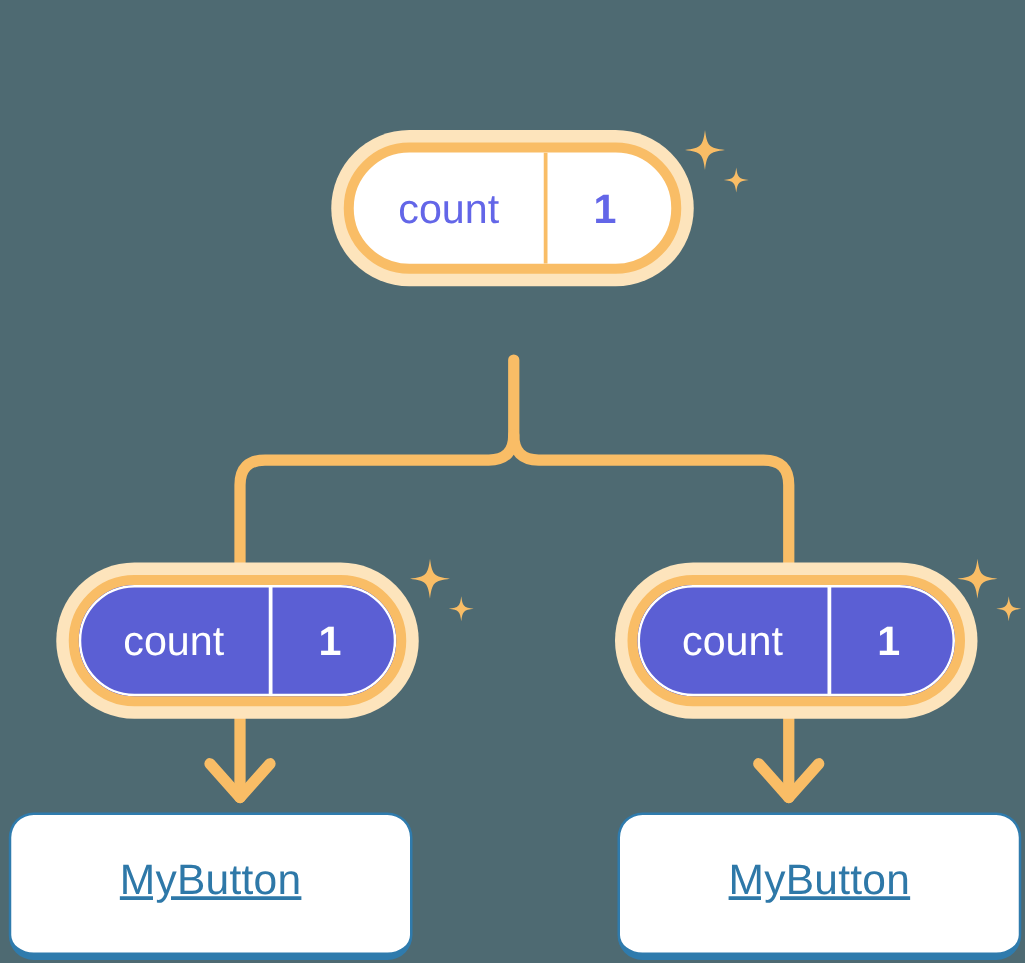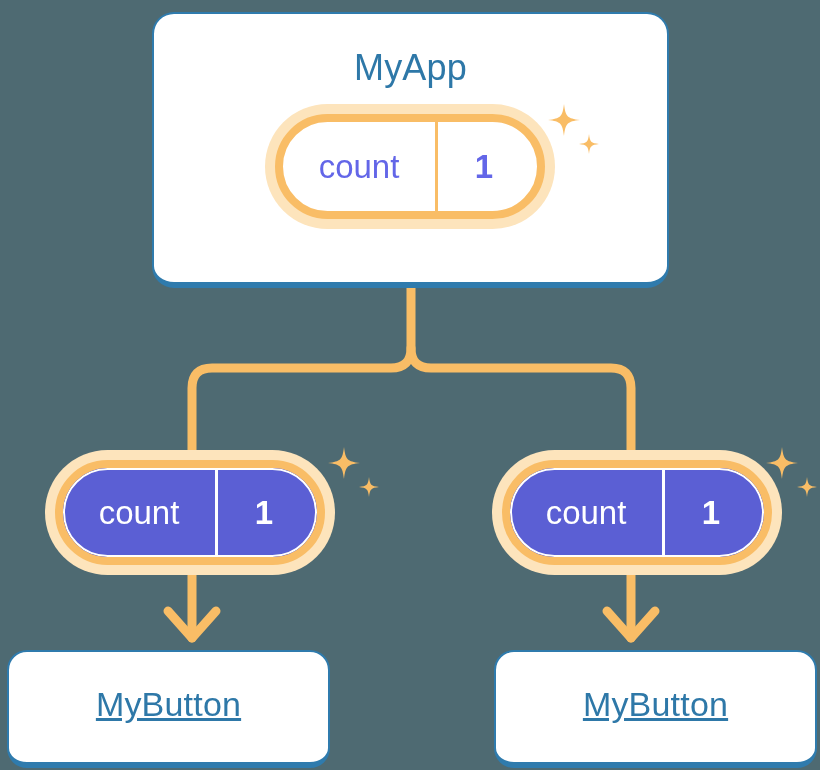--- a/index.html
+++ b/index.html
@@ -230,23 +230,20 @@
              Q 631 368 631 388
              L 631 470" fill="none" stroke="#f9bd66" stroke-width="9" stroke-linecap="round"></path>
 
     <path d="M 192 566 L 192 638" fill="none" stroke="#f9bd66" stroke-width="9" stroke-linecap="round"></path>
     <path d="M 168 611 L 192 638 L 216 611" fill="none" stroke="#f9bd66" stroke-width="9" stroke-linecap="round" stroke-linejoin="round"></path>
 
     <path d="M 631 566 L 631 638" fill="none" stroke="#f9bd66" stroke-width="9" stroke-linecap="round"></path>
     <path d="M 607 611 L 631 638 L 655 611" fill="none" stroke="#f9bd66" stroke-width="9" stroke-linecap="round" stroke-linejoin="round"></path>
   </svg>
 
-  <div class="card" id="card-root">
-    <div class="card-title">MyApp</div>
-  </div>
 
   <div class="pill-halo" id="pill-root-halo"></div>
   <div class="pill" id="pill-root">
     <div class="pill-inner">
       <div class="pill-cell pill-key">count</div>
       <div class="pill-divider"></div>
       <div class="pill-cell pill-val">1</div>
     </div>
   </div>
 

